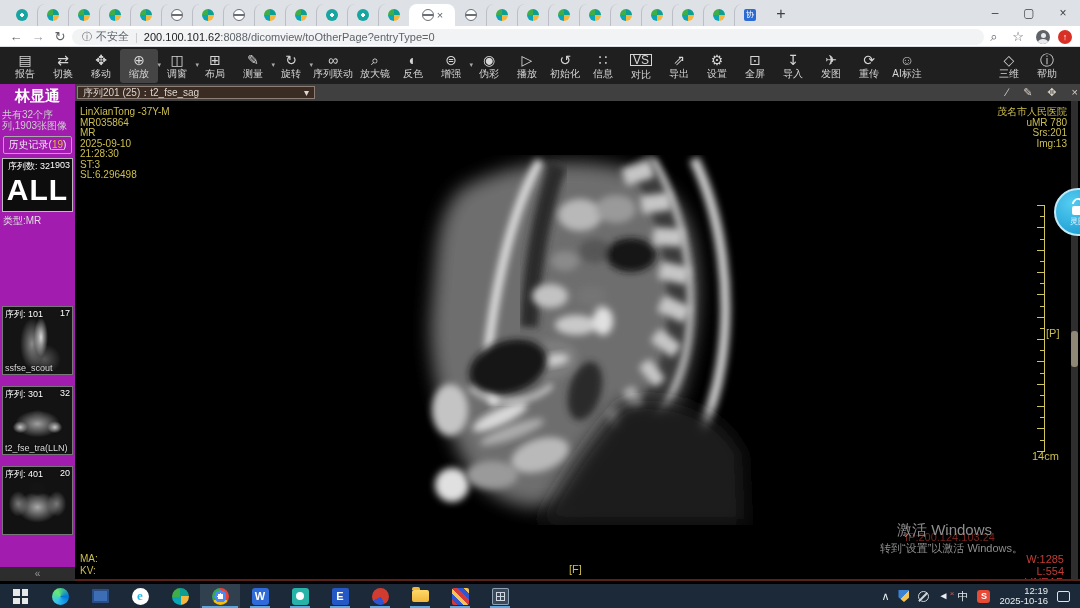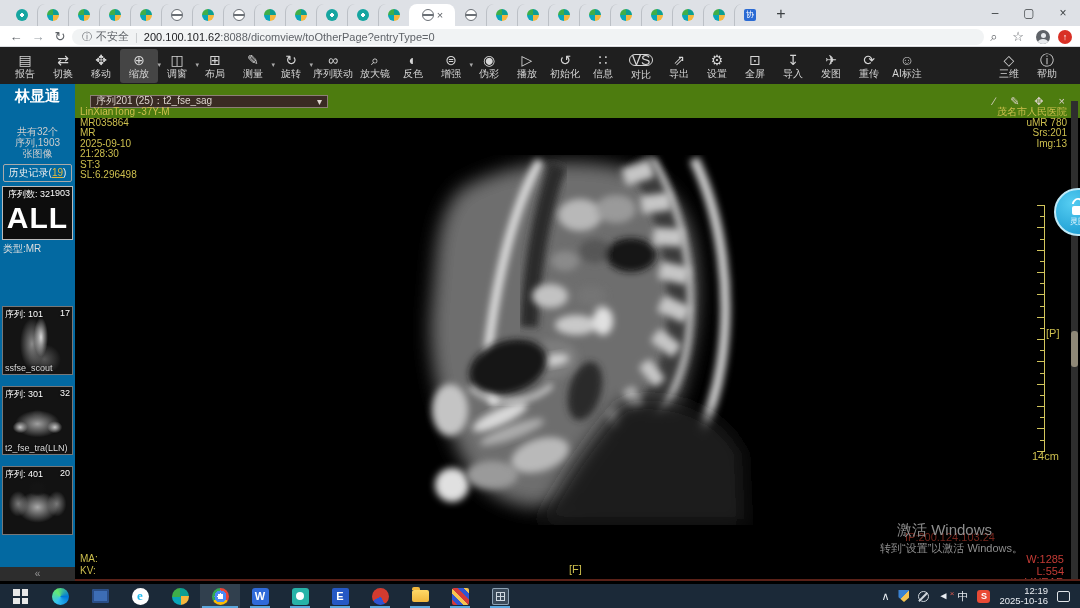--- a/index.html
+++ b/index.html
@@ -40,46 +40,46 @@
   #nav-update{position:absolute;left:1058px;top:3.5px;width:14px;height:14px;border-radius:50%;background:#d93025;color:#fff;
               font-size:9px;line-height:14px;text-align:center}
   
   #apptoolbar{position:absolute;left:0;top:47px;width:1080px;height:37px;background:#1f1f1f;display:flex;align-items:center;padding:0 6px;box-sizing:border-box}
   .tool{min-width:32px;padding:0 3px;height:34px;display:flex;flex-direction:column;align-items:center;justify-content:center;
         color:#d5d5d5;position:relative;border-radius:3px}
   .tool.sel{background:#454545}
   .tglyph{font-size:14px;line-height:16px;height:16px}
   .tlabel{font-size:10px;line-height:11px;white-space:nowrap}
   .tcaret{position:absolute;right:-3px;top:12px;font-size:7px;color:#aaa}
-  .tool[data-name="tool-compare"] .tglyph{font-size:14px;border:1px solid #d5d5d5;border-radius:6px;line-height:10px;height:10px;padding:0 2px;margin:3px 0}
+  .tool[data-name="tool-compare"] .tglyph{font-size:12px;border:1px solid #d5d5d5;border-radius:0;line-height:10px;height:10px;padding:0 2px;margin:3px 0}
   #apptoolbar .rgt{margin-left:auto;display:flex;padding-right:8px}
   
-  #sidebar{position:absolute;left:0;top:84px;width:75px;height:497px;background:#0369a1;color:#ddd;box-sizing:border-box}
+  #sidebar{position:absolute;left:0;top:84px;width:75px;height:497px;background:#a21caf;color:#ddd;box-sizing:border-box}
   .pname{font-size:15px;font-weight:bold;color:#fff;text-align:center;margin-top:3px}
-  .psum{font-size:10px;color:#ccc;text-align:center;line-height:11px;margin-top:20px;padding:0 14px}
+  .psum{font-size:10px;color:#ccc;text-align:left;line-height:11px;margin-top:3px;padding:0 2px}
   .history{margin:5px 3px 0;border:1px solid #aaa;border-radius:2px;font-size:10px;text-align:center;padding:1px 0;color:#eee;white-space:nowrap}
   .history .hc{color:#e6b93c;text-decoration:underline}
   .allbox{margin:4px 2px 0;border:1px solid #bbb;height:52px;background:#0d0d0d;position:relative}
   .allrow{display:flex;justify-content:flex-end;font-size:9px;color:#fff;padding:1px 2px 0}
   .allbig{font-size:30px;font-weight:bold;color:#fff;text-align:center;line-height:34px;letter-spacing:1px}
   .alltype{font-size:10px;color:#ddd;margin:2px 0 0 3px}
   #thumbs{position:absolute;left:0;right:0;top:222px;bottom:14px;overflow:hidden}
   .thumb{margin:0 2px 11px;height:69px;border:1px solid #777;position:relative;background:#111;box-sizing:border-box}
   .thumb.selth{border:2px solid #a55a28}
   .timg{position:absolute;left:0;top:0;right:0;bottom:0}
   .t0{background:radial-gradient(10px 28px at 55% 45%,#d9d9d9,rgba(0,0,0,0) 70%),radial-gradient(16px 34px at 42% 55%,#8a8a8a,rgba(0,0,0,0) 75%),radial-gradient(22px 20px at 60% 78%,#555,rgba(0,0,0,0) 75%),#141414}
   .t1{background:radial-gradient(20px 16px at 55% 32%,#c8c8c8,rgba(0,0,0,0) 70%),radial-gradient(14px 12px at 35% 55%,#222 30%,rgba(0,0,0,0) 75%),radial-gradient(24px 20px at 60% 68%,#9a9a9a,rgba(0,0,0,0) 70%),radial-gradient(30px 26px at 45% 50%,#6f6f6f,rgba(0,0,0,0) 80%),#101010}
   .t2{background:radial-gradient(30px 18px at 50% 55%,#9f9f9f,rgba(0,0,0,0) 75%),radial-gradient(8px 6px at 50% 40%,#1a1a1a 40%,rgba(0,0,0,0) 80%),radial-gradient(10px 8px at 25% 60%,#cfcfcf,rgba(0,0,0,0) 75%),radial-gradient(10px 8px at 75% 60%,#cfcfcf,rgba(0,0,0,0) 75%),#131313}
   .t3{background:radial-gradient(12px 10px at 50% 32%,#141414 40%,rgba(0,0,0,0) 80%),radial-gradient(26px 20px at 50% 60%,#a8a8a8,rgba(0,0,0,0) 78%),radial-gradient(12px 16px at 22% 55%,#787878,rgba(0,0,0,0) 80%),radial-gradient(12px 16px at 78% 55%,#787878,rgba(0,0,0,0) 80%),#121212}
   .trow{position:absolute;top:1px;left:2px;right:2px;display:flex;justify-content:space-between;font-size:9px;color:#fff;text-shadow:0 0 2px #000}
   .tlab{position:absolute;bottom:1px;left:2px;font-size:9px;color:#ddd;text-shadow:0 0 2px #000;white-space:nowrap}
   #collapse{position:absolute;left:0;right:0;bottom:0;height:14px;background:#2d2d2d;color:#999;text-align:center;font-size:10px;line-height:13px}
   
   #viewer{position:absolute;left:75px;top:84px;width:1005px;height:497px;background:#000;border-bottom:2px solid #5a2118;box-sizing:border-box}
-  #vtitle{height:34px;background:#4d7c0f;display:flex;align-items:center;padding:0 15px}
+  #vtitle{height:17px;background:#404040;display:flex;align-items:center;padding:0 2px}
   #vselect{width:238px;height:13px;background:#3a2b23;border:1px solid #8d7f76;color:#ded6cf;font-size:10px;
            display:flex;align-items:center;justify-content:space-between;padding:0 5px;box-sizing:border-box}
   #vicons{margin-left:auto;display:flex;gap:15px;color:#d8cfc6;font-size:11px}
   #vcanvas{position:absolute;left:0;top:17px;right:0;bottom:0;overflow:hidden}
   #mri{position:absolute;left:315px;top:54px}
   .ovl{position:absolute;color:#cdbf4e;font-size:10px;line-height:10.5px;white-space:nowrap}
   #ovl-tl{left:5px;top:6px}
   #ovl-tr{right:13px;top:6px;text-align:right}
   #ovl-bl{left:5px;top:452px;line-height:11.5px}
   #ovl-f{left:494px;top:463px;font-size:11px}

